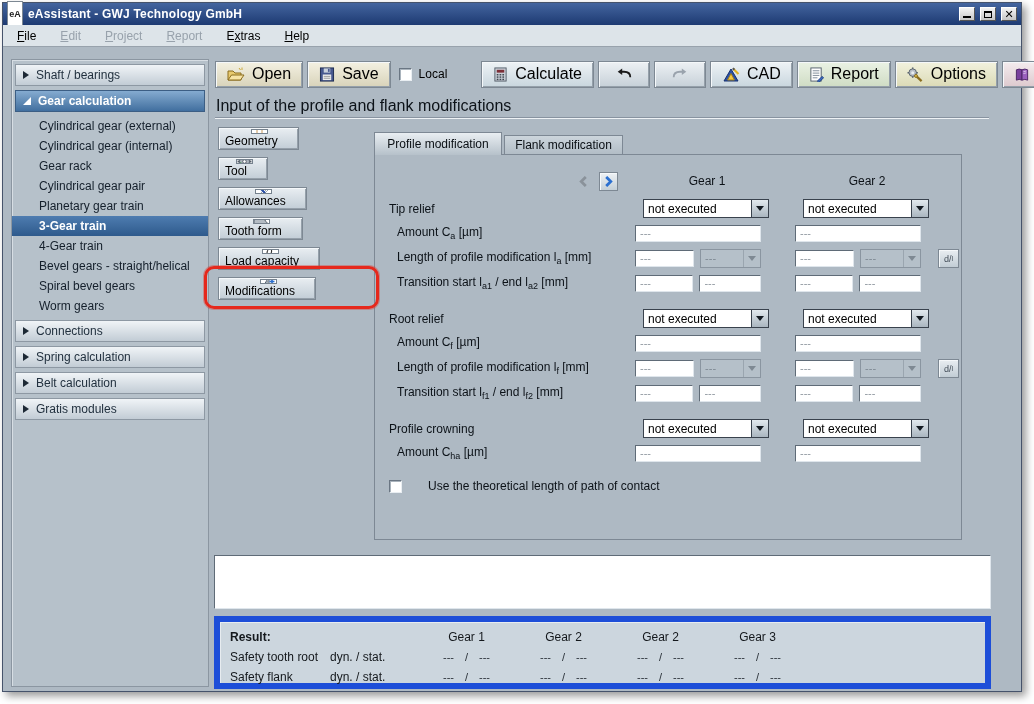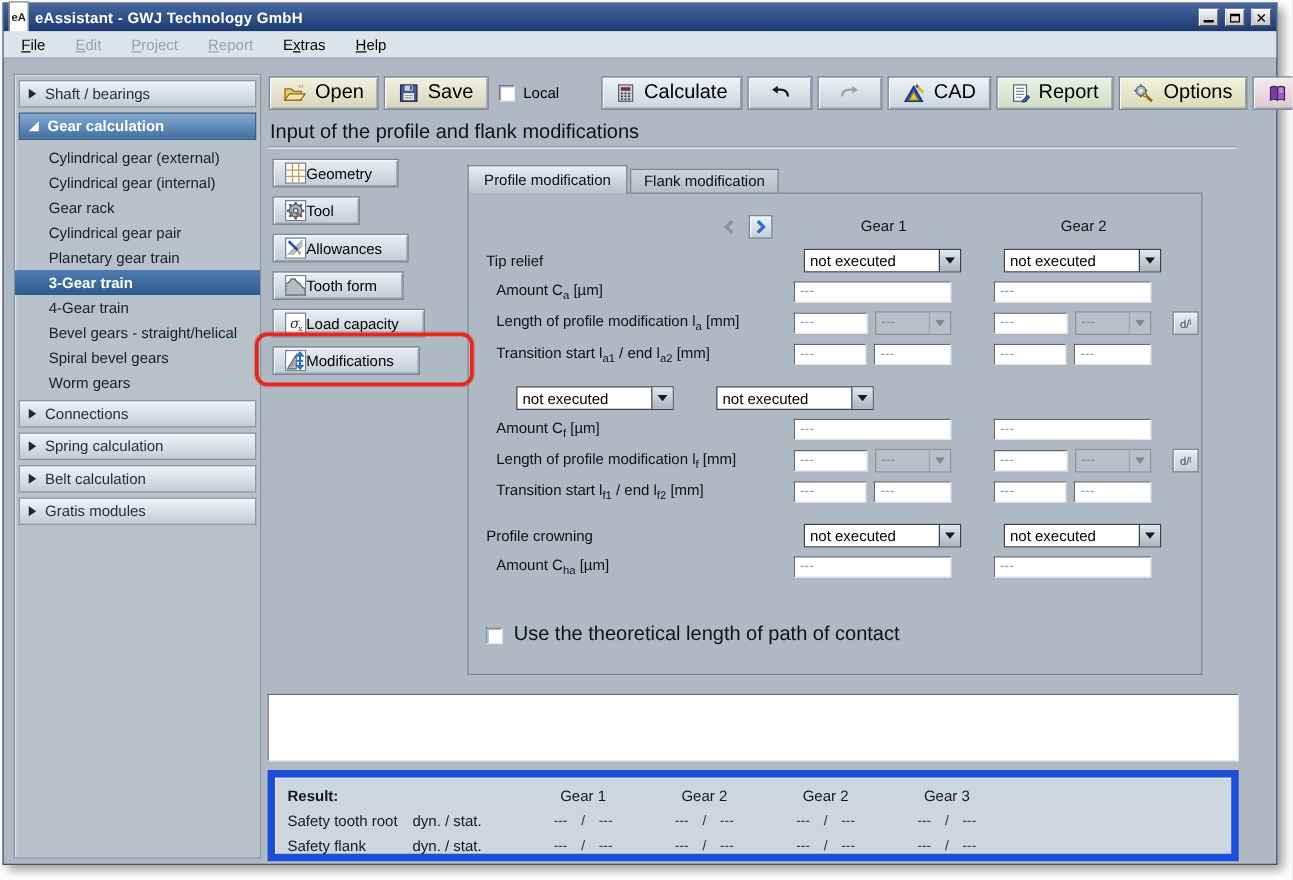--- a/index.html
+++ b/index.html
@@ -53,21 +53,21 @@
   .local-wrap{display:flex;align-items:center;gap:7px;margin:0 34px 0 4px;font-size:12px;}
   .checkbox{width:13px;height:13px;background:#fff;border:1px solid;border-color:#6a7683 #e9eef2 #e9eef2 #6a7683;
             box-shadow:inset 1px 1px 0 #a9b3bc;}
   .gap8{width:8px;}
   .status-line{position:absolute;left:5px;top:50px;font-size:16px;color:#0c1218;}
   .groove{position:absolute;left:4px;right:26px;top:70px;height:0;border-top:1px solid #8893a0;border-bottom:1px solid #eef2f5;}
   
   .navstack{position:absolute;left:7px;top:80px;width:150px;}
   .nav-btn{height:23px;margin-bottom:7px;display:flex;align-items:center;border:1px solid #7d8893;
            box-shadow:inset 1px 1px 0 #f5f8fa,inset -1px -1px 0 #95a0aa;
-           background:linear-gradient(180deg,#e9eef2,#c2cdd6);font-size:12px;color:#000;}
+           background:linear-gradient(180deg,#e9eef2,#c2cdd6);font-size:12px;color:#000;flex-direction:column;}
   .nav-icon{width:17px;height:17px;margin-left:3px;background:#fff;border:1px solid #76828e;
             display:flex;align-items:center;justify-content:center;overflow:hidden;}
   .nav-label{flex:1;text-align:center;padding-right:14px;}
   
   .tab{position:absolute;display:flex;align-items:center;justify-content:center;font-size:12px;color:#0a0f14;}
   .tab.active{left:163px;top:85px;width:128px;height:23px;background:linear-gradient(180deg,#e9eef2,#b6c1ca);
               border:1px solid #7d8894;border-bottom:none;z-index:3;}
   .tab.inactive{left:293px;top:88px;width:119px;height:19px;background:linear-gradient(180deg,#ccd5dc,#b2bdc6);
                 border:1px solid #7d8894;border-bottom:none;z-index:1;}
   .tab-panel{position:absolute;left:163px;top:107px;width:588px;height:386px;border:1px solid #7d8894;z-index:2;
@@ -97,21 +97,21 @@
   .combo .combo-arrow{width:17px;background:linear-gradient(180deg,#e2e9ee,#aab6c0);border-left:1px solid #39424d;
          display:flex;align-items:center;justify-content:center;}
   .combo .combo-arrow i{width:0;height:0;border-left:4px solid transparent;border-right:4px solid transparent;border-top:5px solid #141b22;}
   .combo.disabled{width:74px;margin-left:6px;background:#b5c0c9;border-color:#8a95a0;}
   .combo.disabled .combo-val{color:#7e8993;font-size:11px;}
   .combo.disabled .combo-arrow{background:#b5c0c9;border-left:1px solid #9aa5af;}
   .combo.disabled .combo-arrow i{border-top-color:#7e8993;}
   .dl-btn{width:21px;height:19px;margin-left:7px;border:1px solid #7d8893;background:linear-gradient(180deg,#e9eef2,#c2cdd5);
           box-shadow:inset 1px 1px 0 #f5f8fa;font-size:9px;color:#434e59;display:flex;align-items:center;justify-content:center;padding:0;}
   .dl-btn .sub{font-size:7px;vertical-align:sub;}
-  .cb-row{display:flex;align-items:center;gap:9px;margin-top:36px;font-size:16px;color:#0c1218;}
+  .cb-row{display:flex;align-items:center;gap:26px;margin-top:16px;font-size:12px;color:#0c1218;}
   
   .msg-box{position:absolute;left:3px;top:508px;width:777px;height:54px;background:#fff;
            border:1px solid;border-color:#5f6b77 #dfe6ec #dfe6ec #5f6b77;font-size:12px;padding:4px;}
   .result-panel{position:absolute;left:3px;top:569px;width:777px;height:73px;background:#ccd6de;
                 border:6px solid #1d4ed8;box-shadow:inset 1px 1px 0 #e7ecf0;padding:5px 0 0 10px;font-size:12px;color:#14181c;}
   .r-grid{display:grid;grid-template-columns:100px 88px 97px 97px 97px 97px;}
   .r-grid > div{height:20px;display:flex;align-items:center;}
   .r-title{font-weight:bold;}
   .r-head{justify-content:center;}
   .r-val{justify-content:center;gap:11px;color:#2a3138;font-size:11px;}
@@ -466,20 +466,21 @@
                 <div class="g-cell">
                   <div class="field half">---</div>
                   <div class="field half2">---</div>
                 </div>
                 <div class="g-cell">
                   <div class="field half">---</div>
                   <div class="field half2">---</div>
                 </div>
               </div>
               <div class="f-row sec-gap">
+                <div class="f-label"><span>Root relief</span></div>
                 <div class="g-cell">
                   <div class="combo">
                     <span class="combo-val">not executed</span>
                     <span class="combo-arrow">
                       <i></i>
                     </span>
                   </div>
                 </div>
                 <div class="g-cell">
                   <div class="combo">

